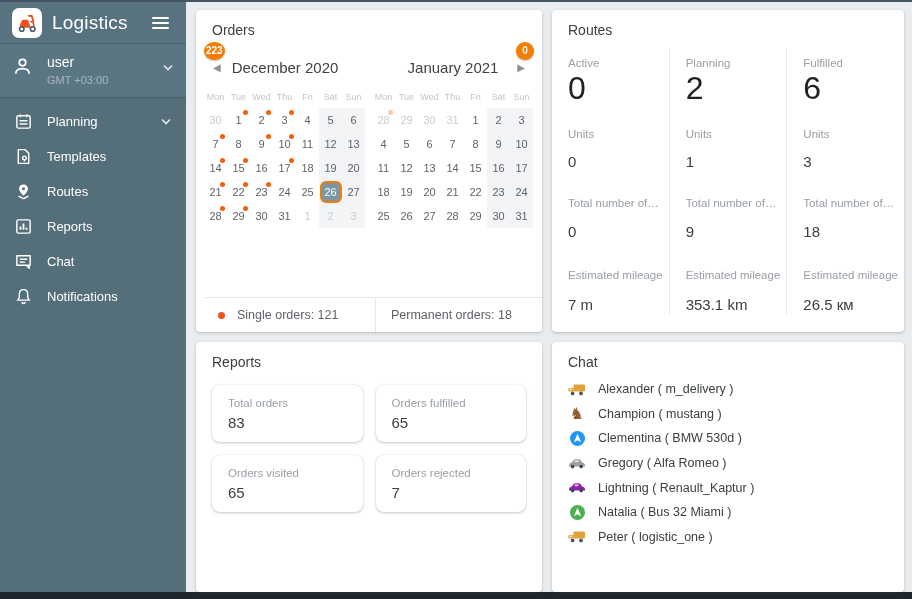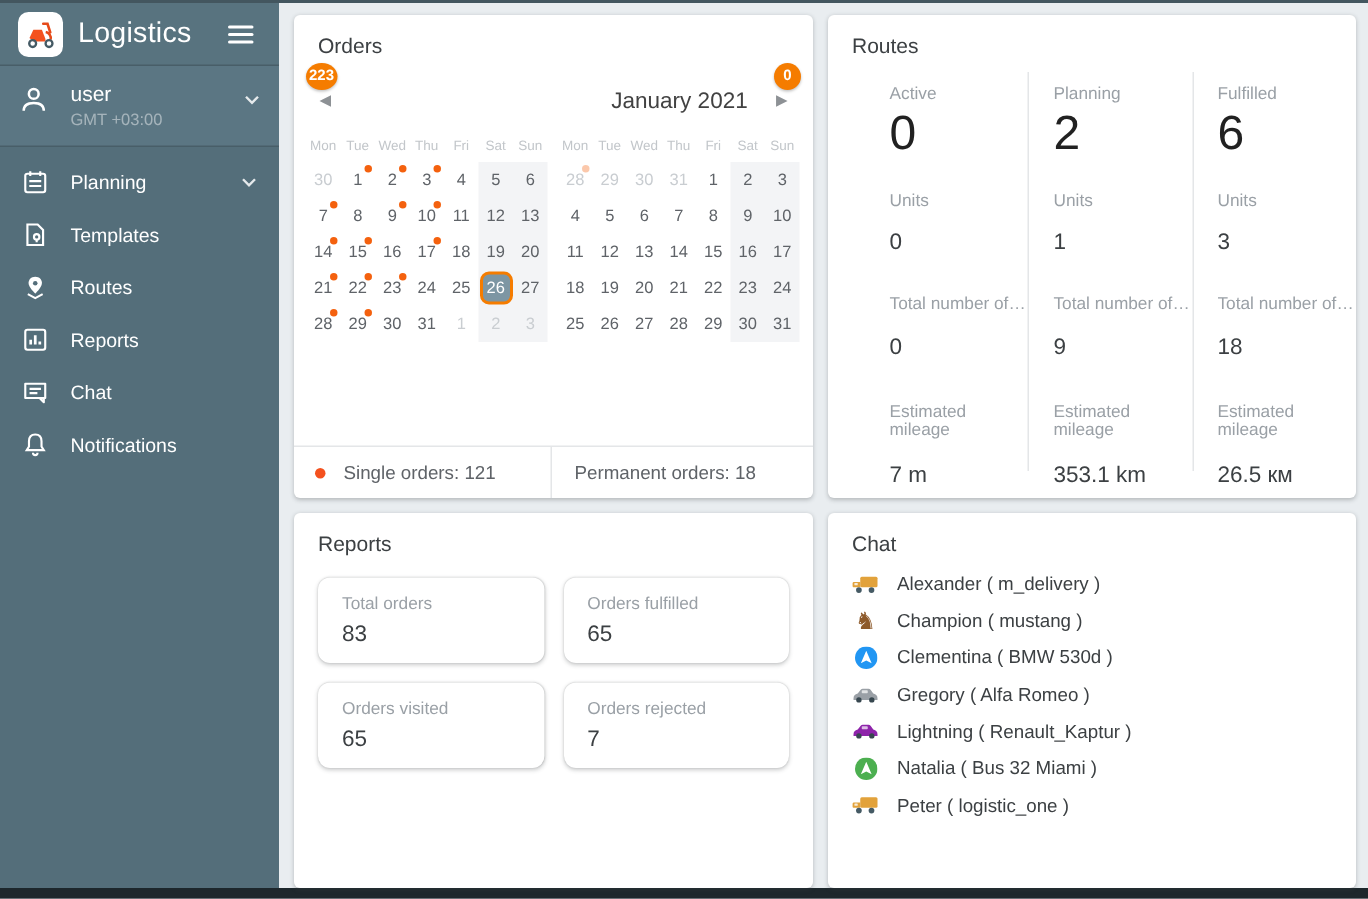--- a/index.html
+++ b/index.html
@@ -50,26 +50,26 @@
   .cal-arrow.next { right: 9px; top: 21px; }
   .wd-row { display: flex; }
   .wd { width: 23px; height: 18px; line-height: 18px; text-align: center; font-size: 9px; color: #c2c6ca; }
   .days { display: flex; flex-wrap: wrap; width: 161px; margin-top: 2px; }
   .day { width: 23px; height: 24px; line-height: 24px; text-align: center; font-size: 11px; color: #5f6368; position: relative; cursor: pointer; }
   .day.weekend { background: #f3f4f6; }
   .day.muted { color: #c9cdd1; }
   .day-dot { position: absolute; width: 5px; height: 5px; border-radius: 50%; background: #f4610e; top: 2px; right: 2px; }
   .day-dot.faded { opacity: 0.35; }
   .selbox { display: block; width: 22px; height: 22px; margin: 1px auto 0; background: #7d96a3; border: 2px solid #f57c00; border-radius: 6px; color: #fff; line-height: 18px; font-size: 11px; }
-  .orders-footer { position: absolute; bottom: 0; left: 0; right: 0; height: 35px; border-top: 1px solid #e4e6e8; display: flex; align-items: center; font-size: 12.5px; color: #5f6368; }
+  .orders-footer { position: absolute; bottom: 0; left: 8px; right: 0; height: 35px; border-top: 1px solid #e4e6e8; display: flex; align-items: center; font-size: 12.5px; color: #5f6368; }
   .of-left { width: 172px; height: 100%; display: flex; align-items: center; padding-left: 14px; border-right: 1px solid #e4e6e8; }
   .of-dot { width: 7px; height: 7px; border-radius: 50%; background: #f4511e; margin-right: 12px; flex-shrink: 0; }
   .of-right { padding-left: 15px; }
   
-  .rcols { display: flex; margin-top: 10px; height: 266px; padding-left: 25px; }
+  .rcols { display: flex; margin-top: 10px; height: 266px; }
   .rcol { flex: 1; padding-left: 16px; }
   .rcol + .rcol { border-left: 1px solid #e4e6e8; }
   .r-label { font-size: 11.5px; color: #9aa0a6; }
   .r-status { margin-top: 9px; }
   .r-count { font-size: 32px; color: #212121; line-height: 1.15; margin-top: 1px; }
   .r-units-label { margin-top: 21px; }
   .r-value { font-size: 15px; color: #3c4043; }
   .r-units { margin-top: 13px; }
   .r-orders-label { margin-top: 27px; white-space: nowrap; overflow: hidden; text-overflow: ellipsis; max-width: 92px; }
   .r-orders { margin-top: 14px; }
@@ -201,20 +201,21 @@
 
   <main class="main">
 
     <section class="card">
       <div class="card-title">Orders</div>
       <div class="cal-row" id="calendars">
           <div class="cal">
             <div class="cal-head">
               <div class="badge prev">223</div>
               <div class="cal-arrow prev">◀</div>
+              <div class="cal-title">December 2020</div>
             </div>
             <div class="wd-row">
               <div class="wd">Mon</div>
               <div class="wd">Tue</div>
               <div class="wd">Wed</div>
               <div class="wd">Thu</div>
               <div class="wd">Fri</div>
               <div class="wd">Sat</div>
               <div class="wd">Sun</div>
             </div>

